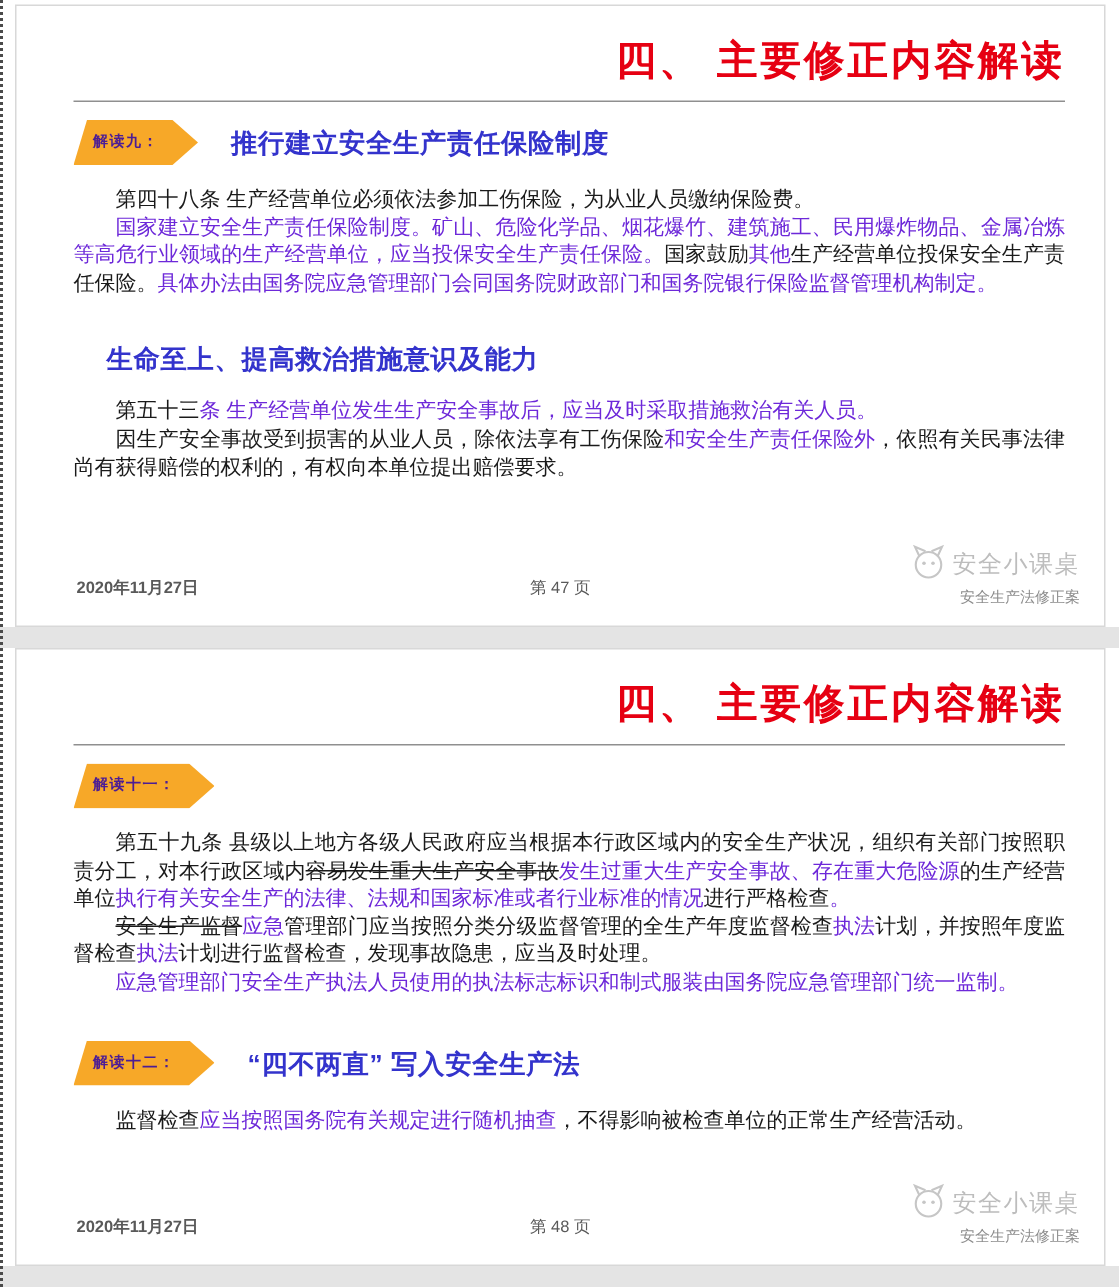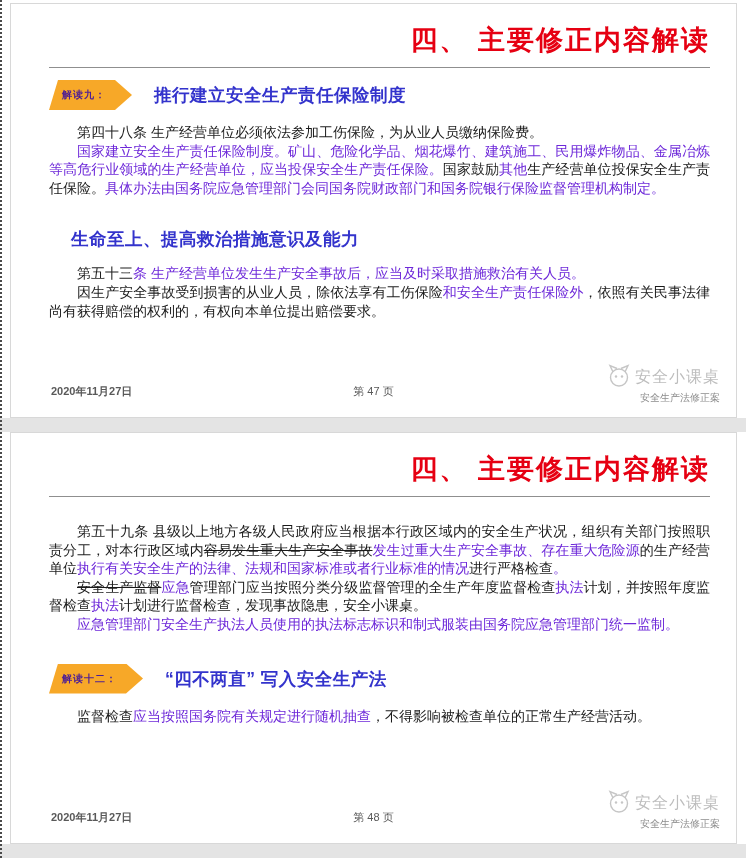--- a/index.html
+++ b/index.html
@@ -122,24 +122,25 @@
 
   <div class="gap-band"></div>
 
   <div class="slide slide-2">
     <div class="slide-inner">
       <div class="slide-title">四、 主要修正内容解读</div>
       <hr class="title-rule">
 
       <div class="section">
         <div class="section-head">
+          <div class="badge">解读十一：</div>
         </div>
         <div class="body-text">
           <p class="para"><span class="r-black">第五十九条  县级以上地方各级人民政府应当根据本行政区域内的安全生产状况，组织有关部门按照职责分工，对本行政区域内</span><span class="r-strike">容易发生重大生产安全事故</span><span class="r-red">发生过重大生产安全事故、存在重大危险源</span><span class="r-black">的生产经营单位</span><span class="r-red">执行有关安全生产的法律、法规和国家标准或者行业标准的情况</span><span class="r-black">进行严格检查</span><span class="r-red">。</span></p>
-          <p class="para"><span class="r-strike">安全生产监督</span><span class="r-red">应急</span><span class="r-black">管理部门应当按照分类分级监督管理的全生产年度监督检查</span><span class="r-red">执法</span><span class="r-black">计划，并按照年度监督检查</span><span class="r-red">执法</span><span class="r-black">计划进行监督检查，发现事故隐患，安全小课桌。</span></p>
+          <p class="para"><span class="r-strike">安全生产监督</span><span class="r-red">应急</span><span class="r-black">管理部门应当按照分类分级监督管理的全生产年度监督检查</span><span class="r-red">执法</span><span class="r-black">计划，并按照年度监督检查</span><span class="r-red">执法</span><span class="r-black">计划进行监督检查，发现事故隐患，应当及时处理。</span></p>
           <p class="para"><span class="r-red">应急管理部门安全生产执法人员使用的执法标志标识和制式服装由国务院应急管理部门统一监制。</span></p>
         </div>
       </div>
 
       <div class="section">
         <div class="section-head">
           <div class="badge">解读十二：</div>
           <div class="heading">“四不两直” 写入安全生产法</div>
         </div>
         <div class="body-text">

